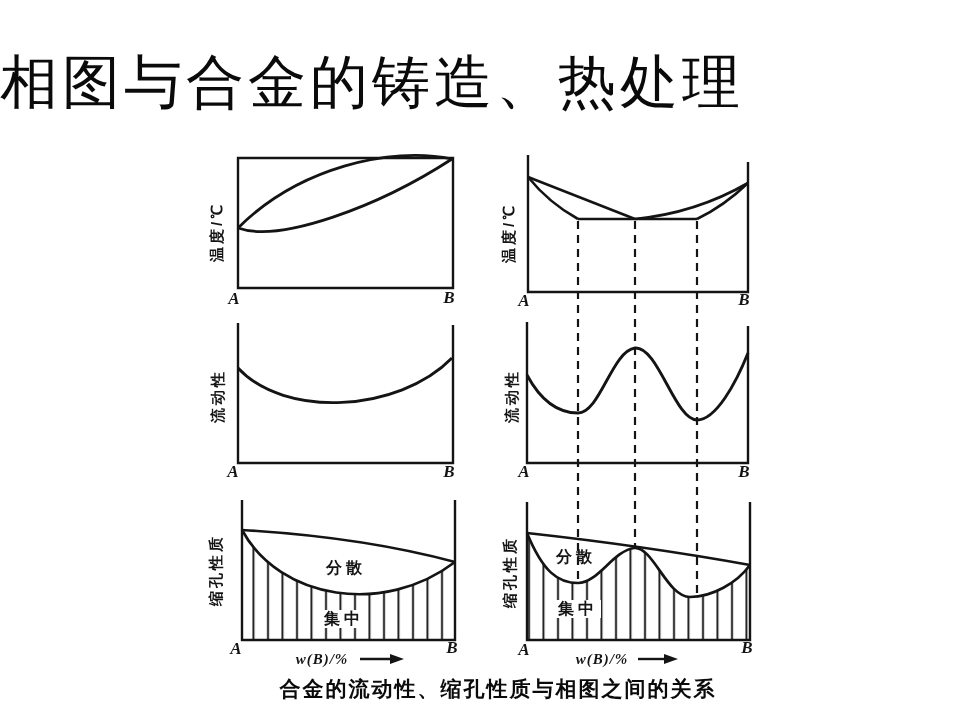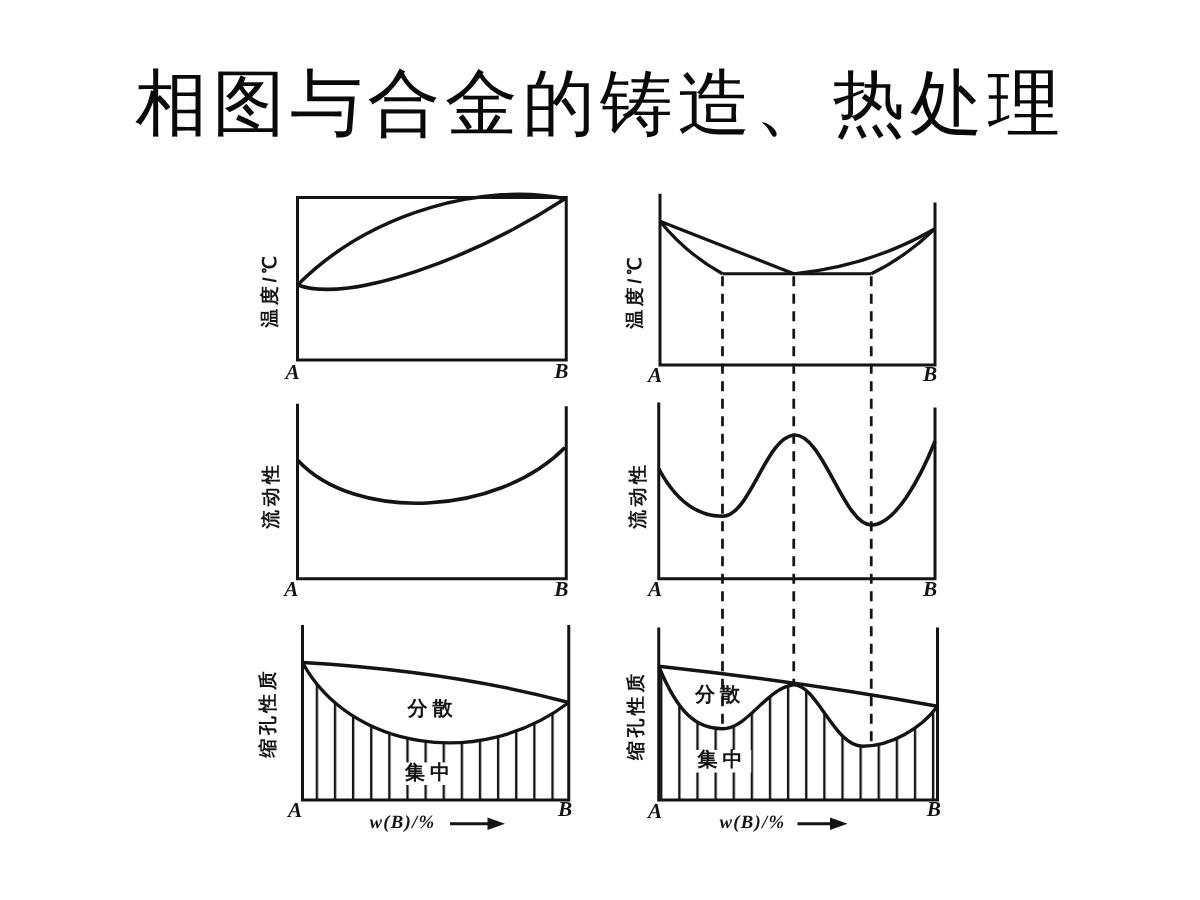--- a/index.html
+++ b/index.html
@@ -3,21 +3,21 @@
 <meta charset="utf-8">
 <style>
   html,body { margin:0; padding:0; background:#888; }
   .slide {
     position:relative; width:960px; height:720px; margin:0 auto;
     background:#ffffff; overflow:hidden;
     font-family:"Liberation Sans", sans-serif; color:#111;
   }
   .title {
     position:absolute; top:44px; left:0; width:100%; margin:0;
-    text-align:center; font-family:"Liberation Serif", serif;
+    font-family:"Liberation Serif", serif;
     font-weight:400; font-size:58px; letter-spacing:4px; color:#0a0a0a;
     white-space:nowrap;
   }
   .fig-svg { position:absolute; left:0; top:0; width:960px; height:720px; }
   .lbl {
     position:absolute; transform:translate(-50%,-50%);
     white-space:nowrap; color:#141414; line-height:1;
   }
   .ylabel {
     transform:translate(-50%,-50%) rotate(-90deg);
@@ -126,14 +126,15 @@
   <div class="lbl endpoint" style="left:747px; top:647px;">B</div>
 
   <div class="lbl region" style="left:346px; top:568px;">分散</div>
   <div class="lbl region gap" style="left:344px; top:619px;">集中</div>
   <div class="lbl region" style="left:576px; top:557px;">分散</div>
   <div class="lbl region gap" style="left:578px; top:609px;">集中</div>
 
   <div class="lbl xlabel" style="left:322px; top:659px;">w(B)/%</div>
   <div class="lbl xlabel" style="left:602px; top:659px;">w(B)/%</div>
 
+  <div class="lbl caption" style="left:498px; top:688px;">合金的流动性、缩孔性质与相图之间的关系</div>
 
 </div>
 
 </body></html>

